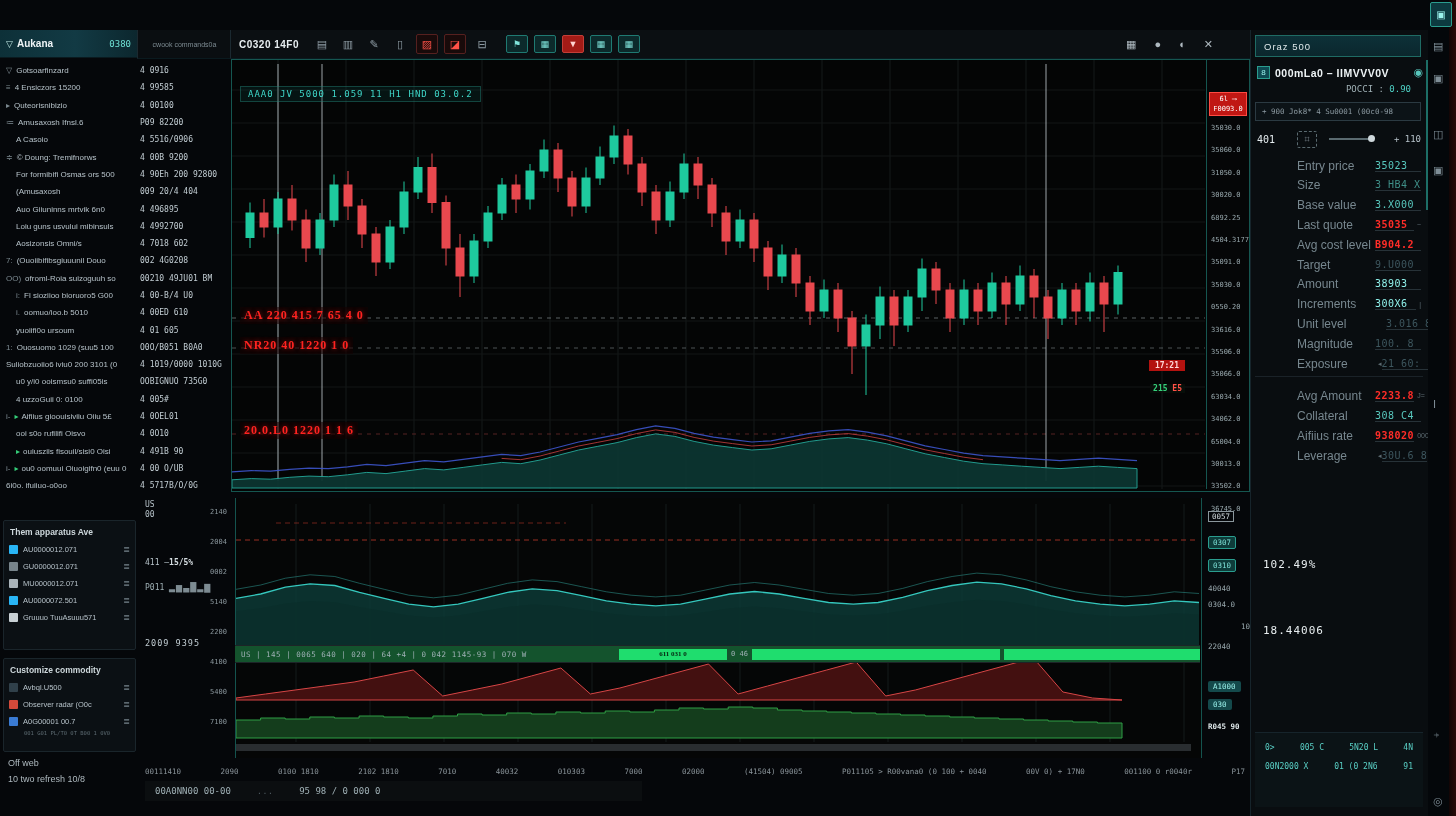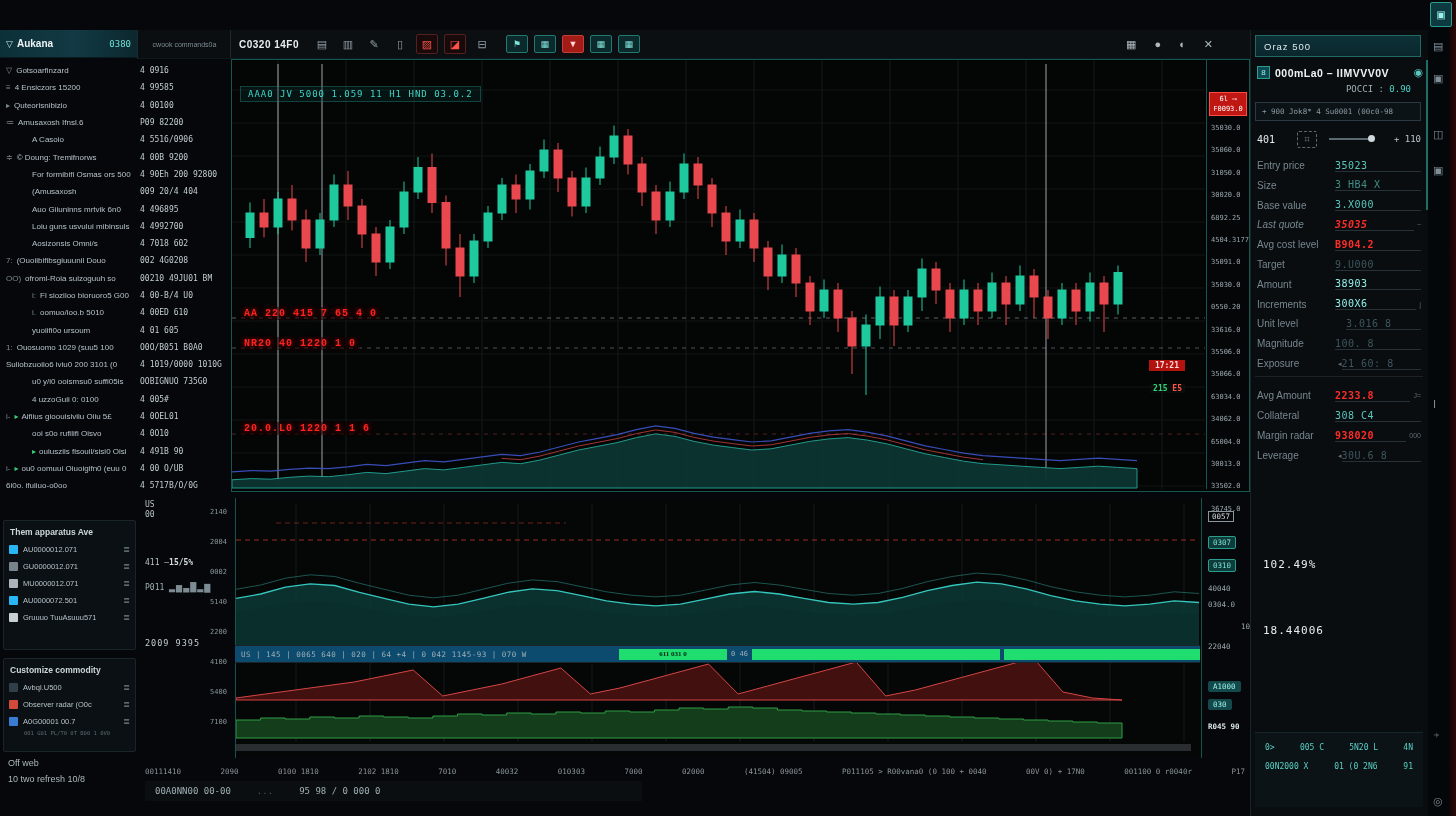--- a/index.html
+++ b/index.html
@@ -30,62 +30,62 @@
   .ct-label{color:#e8eef1;font-weight:bold;font-size:10px;margin:0 10px 0 8px;letter-spacing:.5px;}
   .tbico{width:20px;height:18px;display:flex;align-items:center;justify-content:center;color:#8d9ba3;font-size:11px;margin:0 3px;border-radius:2px;}
   .tbico.red{color:#ff5147;border:1px solid #55201f;background:#180a0a;}
   .tbtn{width:20px;height:16px;display:flex;align-items:center;justify-content:center;font-size:9px;color:#7fe3da;border:1px solid #1f7a72;background:#0c2a2b;margin:0 3px;border-radius:2px;}
   .tbtn.red{color:#ffd4d2;background:#a31b16;border-color:#c23e37;}
   .winctl{margin-left:auto;display:flex;align-items:center;gap:18px;margin-right:38px;color:#aeb9bf;font-size:11px;}
 
   
   .tree{position:absolute;left:0;top:62px;width:137px;height:434px;overflow:hidden;}
   .trow{height:17.3px;display:flex;align-items:center;font-size:8px;color:#b6c2c9;white-space:nowrap;overflow:hidden;padding-left:6px;}
-  .trow.ind{padding-left:32px;}
+  .trow.ind{padding-left:16px;}
   .trow .pre{color:#7d8b92;margin-right:4px;font-size:8px;}
   .trow .garrow{color:#35d07a;margin-right:3px;font-size:8px;}
   
   .pricecol{position:absolute;left:140px;top:62px;width:90px;height:434px;overflow:hidden;}
   .prow{height:17.3px;display:flex;align-items:center;font-size:8px;color:#c2cdd3;white-space:nowrap;overflow:hidden;}
 
   
   .panelbox{position:absolute;left:3px;width:131px;background:#0b1014;border:1px solid #1a252b;border-radius:2px;}
   .pb-title{font-size:8.5px;color:#cdd7db;padding:6px 6px 4px 6px;font-weight:bold;white-space:nowrap;overflow:hidden;}
   .pb-row{display:flex;align-items:center;height:17px;padding:0 5px;font-size:7.5px;color:#b6c2c9;white-space:nowrap;overflow:hidden;}
   .pb-ic{width:9px;height:9px;border-radius:1px;margin-right:5px;flex:0 0 auto;}
   .pb-right{margin-left:auto;color:#75838b;font-size:8px;}
   .pb-note{font-size:5.5px;color:#5c6a71;padding:0 6px 4px 20px;white-space:nowrap;overflow:hidden;}
   .statusnote{position:absolute;left:8px;top:755px;font-size:9px;color:#aeb9bf;line-height:16px;}
 
   
   .chartwrap{position:absolute;left:231px;top:59px;width:1017px;height:431px;border:1px solid #155650;background:#040505;}
   .axiscol{position:absolute;right:0;top:0;width:42px;height:429px;border-left:1px solid #155650;background:#050607;}
   .axlabel{position:absolute;left:4px;font-size:7px;color:#98a8ad;font-family:"DejaVu Sans Mono",monospace;white-space:nowrap;}
   .chart-info{position:absolute;left:8px;top:26px;font-size:9px;color:#3fd6c8;font-family:"DejaVu Sans Mono",monospace;background:rgba(10,60,58,.28);border:1px solid rgba(42,157,143,.35);padding:2px 7px;letter-spacing:1px;white-space:nowrap;}
-  .redann{position:absolute;font-size:10px;font-weight:bold;color:#ff2320;font-family:Liberation Mono, monospace;text-shadow:0 0 5px rgba(255,30,30,.55);background:rgba(20,2,2,.55);padding:1px 4px;letter-spacing:1px;white-space:nowrap;}
+  .redann{position:absolute;font-size:12px;font-weight:bold;color:#ff2320;font-family:Liberation Serif, serif;text-shadow:0 0 5px rgba(255,30,30,.55);background:rgba(20,2,2,.55);padding:1px 4px;letter-spacing:1px;white-space:nowrap;}
   .pricebadge{position:absolute;left:2px;top:32px;width:36px;background:#c01713;border:1px solid #ff4a42;color:#fff;font-size:7px;text-align:center;line-height:10px;font-family:"DejaVu Sans Mono",monospace;padding:1px 0;}
   .timebadge{position:absolute;background:#b3120f;color:#ffd9d7;font-size:8px;font-weight:bold;padding:1px 6px;font-family:"DejaVu Sans Mono",monospace;}
   .plbadge{position:absolute;font-size:8px;font-weight:bold;font-family:"DejaVu Sans Mono",monospace;color:#35d07a;background:rgba(10,20,12,.6);padding:0 3px;}
   .plbadge b{color:#ff5147;}
 
   
   .blstats{position:absolute;left:145px;top:500px;width:85px;height:170px;color:#b6c2c9;}
   .bls1{font-size:8px;line-height:10px;}
   .bls2{margin-top:38px;font-size:8px;}
   .bls2 b{color:#d6dee2;margin-left:0;}
   .bls3{margin-top:14px;font-size:8px;color:#9fb0b5;}
   .bls4{margin-top:46px;font-size:8.5px;color:#c2cdd3;letter-spacing:1px;}
   .minibars{color:#7d8b92;font-size:10px;letter-spacing:1px;}
 
   
   .bpanel{position:absolute;left:210px;top:498px;width:1040px;height:262px;}
   .bp-axisl{position:absolute;left:0;top:10px;width:24px;height:240px;}
   .bp-axisl span{position:absolute;left:0;font-size:7px;color:#8a969c;font-family:"DejaVu Sans Mono",monospace;}
   .bp-svgwrap{position:absolute;left:25px;top:0;width:965px;height:260px;border-left:1px solid #14534e;border-right:1px solid #14534e;background:#050606;}
-  .ribbon{position:absolute;left:25px;top:147px;width:965px;height:16px;background:#0c4a6e;border-top:1px solid #1d2427;border-bottom:1px solid #1d2427;display:flex;align-items:center;overflow:hidden;}
+  .ribbon{position:absolute;left:25px;top:147px;width:965px;height:16px;background:#14532d;border-top:1px solid #1d2427;border-bottom:1px solid #1d2427;display:flex;align-items:center;overflow:hidden;}
   .ribbon .rtext{flex:0 0 378px;font-size:7.5px;color:#9fb0b5;font-family:"DejaVu Sans Mono",monospace;white-space:nowrap;padding-left:6px;letter-spacing:.5px;}
   .rseg{height:11px;background:#1fdd6e;margin-right:4px;display:flex;align-items:center;justify-content:center;font-size:7px;color:#06230f;font-weight:bold;font-family:"DejaVu Sans Mono",monospace;}
   .rgap{font-size:7px;color:#9fb0b5;margin-right:4px;font-family:"DejaVu Sans Mono",monospace;}
   .bp-badges span{position:absolute;left:998px;font-size:7.5px;color:#98a8ad;font-family:"DejaVu Sans Mono",monospace;white-space:nowrap;}
   .bp-badges .teal{background:#0e3c3a;border:1px solid #2a9d8f;color:#7fe3da;padding:1px 4px;border-radius:2px;}
   .bp-badges .cyan{background:#14494b;color:#9af2ec;padding:1px 5px;border-radius:2px;}
   .bp-badges .box{border:1px solid #8a969c;color:#d6dee2;padding:0 3px;}
   .bp-badges .bright{color:#dfe8ea;font-weight:bold;}
 
   
@@ -105,21 +105,21 @@
   .rp-quote{position:absolute;left:0;top:54px;width:160px;text-align:right;font-size:9px;color:#9fb0b5;font-family:"DejaVu Sans Mono",monospace;}
   .rp-quote b{color:#4dd0c4;font-weight:normal;}
   .rp-search{position:absolute;left:4px;top:72px;width:166px;height:19px;border:1px solid #2b3a42;background:#0c1317;color:#8d9ba3;font-size:7.5px;display:flex;align-items:center;padding-left:6px;box-sizing:border-box;font-family:"DejaVu Sans Mono",monospace;white-space:nowrap;overflow:hidden;}
   .rp-qtyrow{position:absolute;left:6px;top:99px;width:164px;height:20px;display:flex;align-items:center;}
   .rp-qty{font-size:10px;color:#e6edf0;font-family:"DejaVu Sans Mono",monospace;}
   .rp-boxic{width:18px;height:15px;border:1px dashed #5a6a70;border-radius:2px;color:#8d9ba3;font-size:9px;display:flex;align-items:center;justify-content:center;margin-left:22px;}
   .sliderline{width:44px;height:2px;background:#5a6a70;margin-left:12px;position:relative;}
   .sliderline i{position:absolute;right:-2px;top:-3px;width:7px;height:7px;border-radius:50%;background:#cfd8dc;}
   .rp-qtymax{margin-left:auto;font-size:9px;color:#b6c2c9;font-family:"DejaVu Sans Mono",monospace;}
   .frow{position:absolute;left:6px;width:164px;height:19px;display:flex;align-items:center;}
-  .frow .fl{font-size:10px;color:#77878f;white-space:nowrap;width:78px;overflow:hidden;flex:0 0 78px;}
+  .frow .fl{font-size:12px;color:#77878f;white-space:nowrap;width:78px;overflow:hidden;flex:0 0 78px;margin-left:40px;}
   .frow .fv{font-size:10px;font-family:"DejaVu Sans Mono",monospace;border-bottom:1px solid #273238;flex:1;letter-spacing:.5px;white-space:nowrap;}
   .frow .fs{font-size:7px;color:#5c6a71;margin-left:3px;}
   .fv.cyan{color:#58c7bd;} .fv.cyan-bright{color:#8ff0ea;} .fv.cyan-dim{color:#3f8f88;}
   .fv.red{color:#ff2d28;font-weight:bold;} .fv.dim{color:#3d565e;}
   .rp-div{position:absolute;left:4px;width:168px;height:1px;background:#1a2228;}
   .rp-stat{position:absolute;left:12px;font-size:11px;color:#e8eef0;font-family:"DejaVu Sans Mono",monospace;letter-spacing:1px;}
   .rp-footer{position:absolute;left:4px;top:702px;width:168px;height:74px;background:#0b1316;border-top:1px solid #16242b;}
   .rp-frow{display:flex;justify-content:space-between;padding:10px 10px 0 10px;font-size:8px;color:#59cfc5;font-family:"DejaVu Sans Mono",monospace;}
   .rp-scroll{position:absolute;right:0;top:30px;width:3px;height:150px;background:#1d6e66;}
 
@@ -718,21 +718,21 @@
           <span class="fv cyan">35023</span>
         </div>
         <div class="frow" style="top: 145.8px;">
           <span class="fl">Size</span>
           <span class="fv cyan-dim">3 HB4 X</span>
         </div>
         <div class="frow" style="top: 165.6px;">
           <span class="fl">Base value</span>
           <span class="fv cyan">3.X000</span>
         </div>
-        <div class="frow" style="top: 185.4px; font-style: italic;">
+        <div class="frow" style="top: 185.4px;">
           <span class="fl">Last quote</span>
           <span class="fv red">35035</span>
           <span class="fs">~</span>
         </div>
         <div class="frow" style="top: 205.2px;">
           <span class="fl">Avg cost level</span>
           <span class="fv red">B904.2</span>
         </div>
         <div class="frow" style="top: 225px;">
           <span class="fl">Target</span>
@@ -766,21 +766,21 @@
         <div class="frow" style="top: 356px;">
           <span class="fl">Avg Amount</span>
           <span class="fv red">2233.8</span>
           <span class="fs">J=</span>
         </div>
         <div class="frow" style="top: 376px;">
           <span class="fl">Collateral</span>
           <span class="fv cyan">308 C4</span>
         </div>
         <div class="frow" style="top: 396px;">
-          <span class="fl">Margin radar</span>
+          <span class="fl">Aifiius rate</span>
           <span class="fv red">938020</span>
           <span class="fs">000</span>
         </div>
         <div class="frow" style="top: 416px;">
           <span class="fl">Leverage</span>
           <span class="fs">◂</span>
           <span class="fv dim">30U.6 8</span>
         </div>
       </div>
     <div class="rp-stat" style="top:528px;">102.49%</div>

